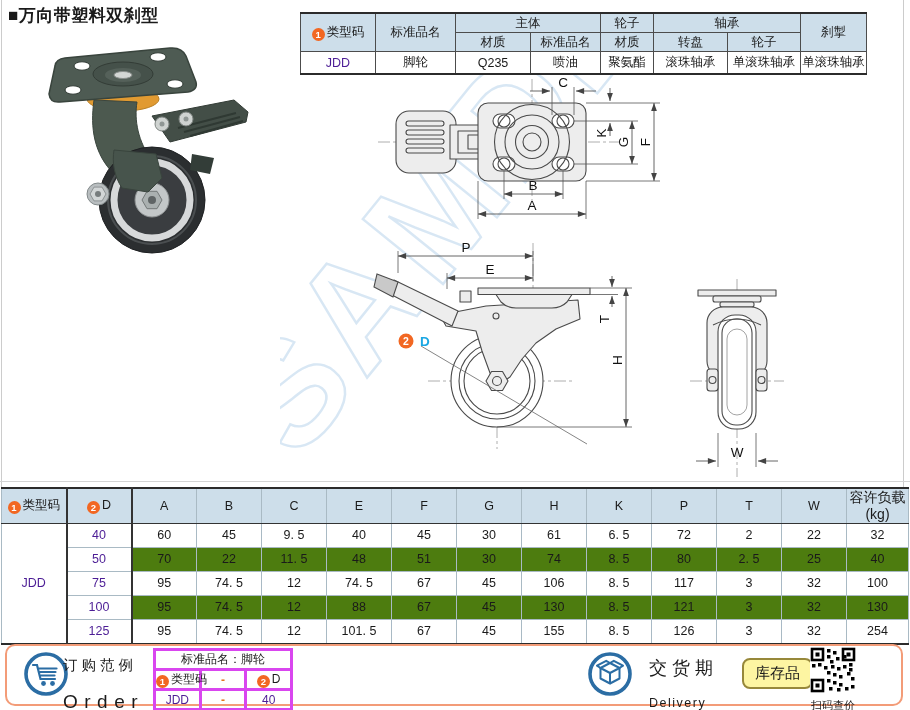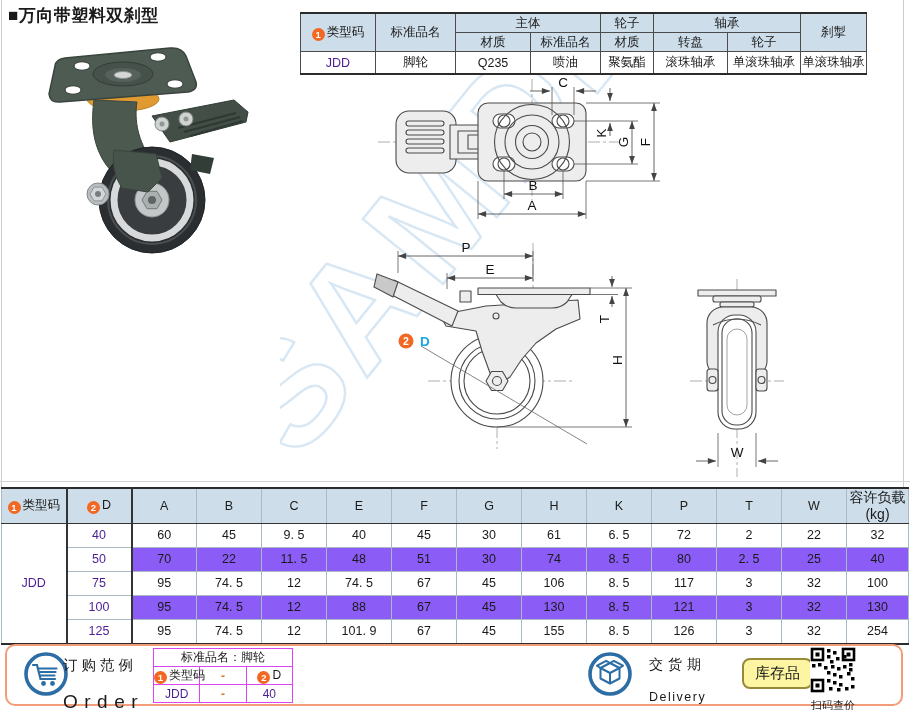--- a/index.html
+++ b/index.html
@@ -37,35 +37,35 @@
   .ldr{fill:none;stroke:#666;stroke-width:.8}
   .dl{font-size:13.5px;fill:#111;text-anchor:middle;font-family:"Liberation Sans","DejaVu Sans",sans-serif}
   .wm{font-size:150px;font-weight:bold;fill:none;stroke:#d8e7f4;stroke-width:2.4;letter-spacing:6px}
 
   
   .size{position:absolute;left:1px;top:487px;width:907px;border-collapse:collapse;table-layout:fixed;
         text-align:center;font-size:12.5px;border-top:2px solid #2b2b2b;border-bottom:2px solid #2b2b2b}
   .size td{border:1px solid #a9bac4;height:23px;padding:0;white-space:nowrap;background:#fff}
   .size tr.hd td{background:#cddeea;height:30px;border-bottom:1.5px solid #333}
   .size td.tc,.size td.dcol{border-right:2px solid #333}
-  .size tr.alt td.v{background:#8b5cf6}
+  .size tr.alt td.v{background:#4d7c0f}
   .ld{font-size:14px;line-height:1.2}
 
   
   .footer{position:absolute;left:5px;top:644px;width:894px;height:58px;border:2px solid #f39c78;border-radius:10px;background:#fff}
   .footer .cart{position:absolute;left:16px;top:5px}
   .olabel{position:absolute;left:56px;top:10px}
   .olabel .cn{font-size:14.5px;letter-spacing:4px}
   .olabel .en{font-size:19px;letter-spacing:6.5px;margin-top:16px}
   .otable{position:absolute;left:146px;top:2px;width:140px;border-collapse:collapse;table-layout:fixed;
           text-align:center;font-size:12px}
-  .otable td{border:1px solid #d946ef;padding:0;height:17px;white-space:nowrap}
+  .otable td{border:3px solid #d946ef;padding:0;height:17px;white-space:nowrap}
   .footer .pack{position:absolute;left:580px;top:5px}
   .dlabel{position:absolute;left:642px;top:10px}
-  .dlabel .cn{font-size:14px;letter-spacing:5px}
+  .dlabel .cn{font-size:18px;letter-spacing:5px}
   .dlabel .en{font-size:12.5px;letter-spacing:1.5px;margin-top:16px}
   .stock{position:absolute;left:735px;top:12px;padding:4px 11px;background:#fdf5a2;border:2px solid #97883a;
          border-radius:8px;font-size:15px}
   .qrwrap{position:absolute;left:797px;top:1px;width:58px;text-align:center}
   .qrcap{font-size:11px;margin-top:1px}
 </style>
 </head>
 <body>
 
 <div class="edge edge-l"></div>
@@ -354,21 +354,21 @@
     <td class="v">121</td>
         <td class="v">3</td>
     <td class="v">32</td>
         <td class="v">130</td>
   </tr>
   <tr>
     <td class="dcol blue">125</td>
     <td class="v">95</td>
         <td class="v">74. 5</td>
     <td class="v">12</td>
-        <td class="v">101. 9</td>
+        <td class="v">101. 5</td>
     <td class="v">67</td>
         <td class="v">45</td>
     <td class="v">155</td>
         <td class="v">8. 5</td>
     <td class="v">126</td>
         <td class="v">3</td>
     <td class="v">32</td>
         <td class="v">254</td>
   </tr>
 </tbody>

